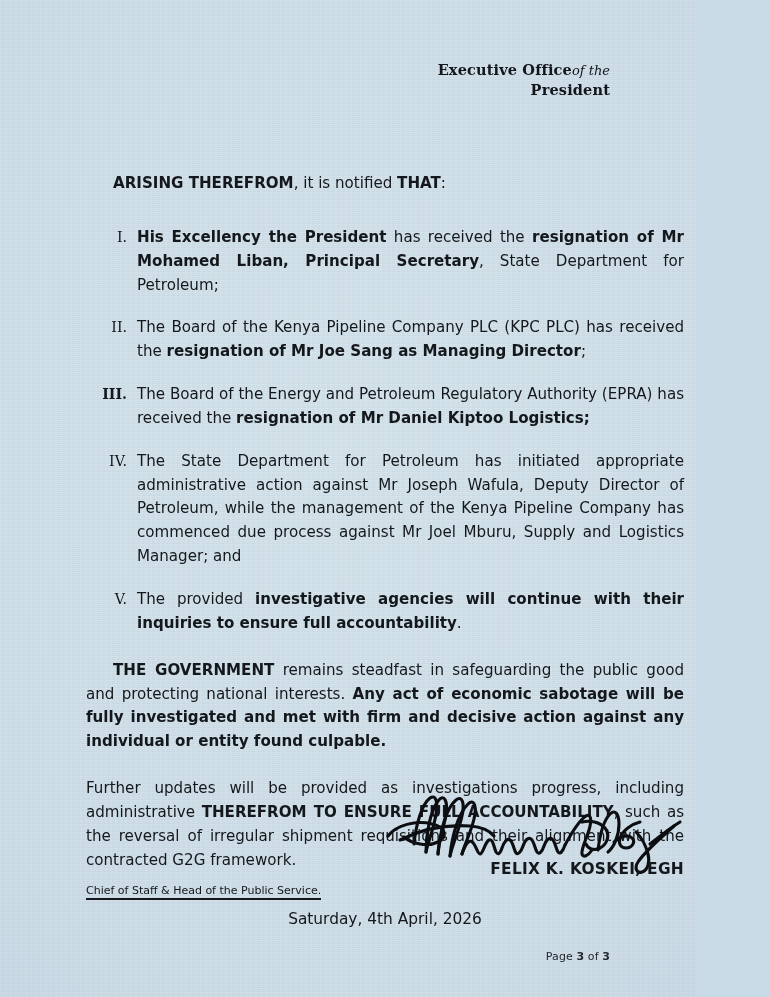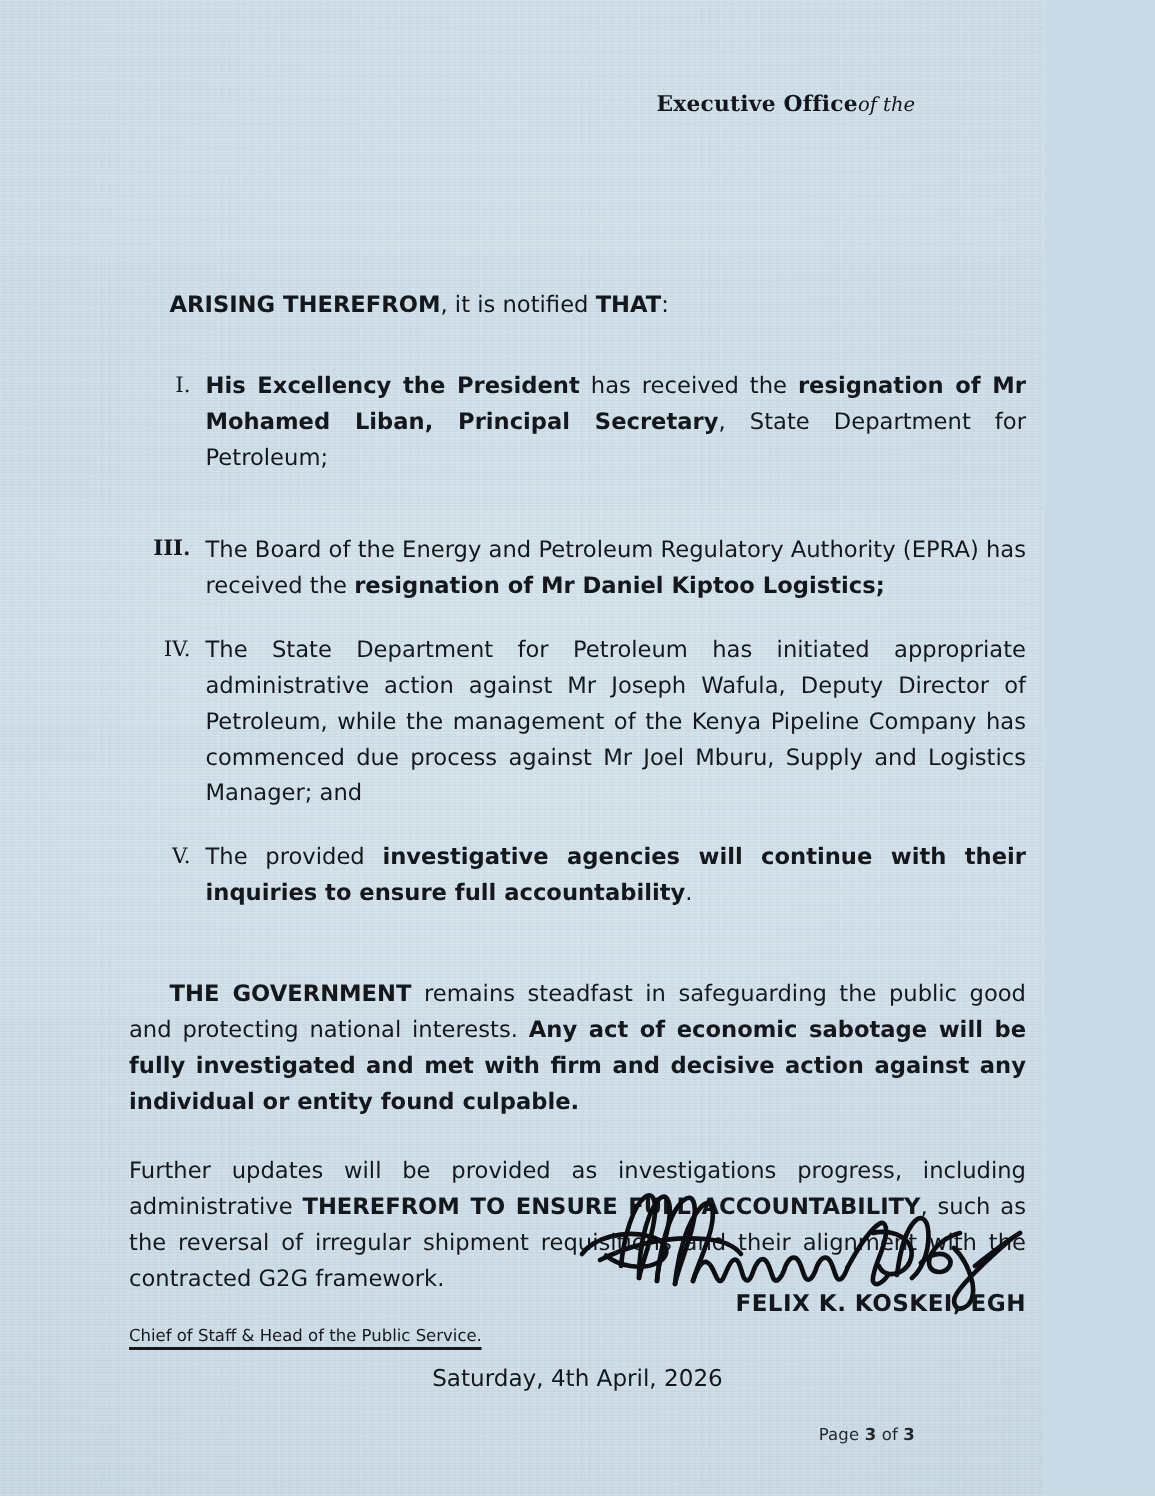--- a/index.html
+++ b/index.html
@@ -80,21 +80,21 @@
     color: #14171b;
     font-size: 15.1px;
     line-height: 1.58;
   }
 
   p.para {
     margin: 0;
     text-align: justify;
     text-justify: inter-word;
   }
-  p.indent { text-indent: 27px; margin-top: 20px; }
+  p.indent { text-indent: 27px; }
 
   b, strong { font-weight: 700; }
 
   .gap-title   { height: 30px; }
   .gap-item    { height: 19px; }
   .gap-para    { height: 23px; }
 
   
   .item {
     position: relative;
@@ -183,36 +183,43 @@
 </style>
 </head>
 <body>
 
 <div id="page">
 
   <div id="letterhead">
     <div class="lh-line">
       <span class="smallcaps-big">Executive Office</span><span class="lh-italic">of the</span>
     </div>
+    <div class="lh-line">
+      <span class="smallcaps-big">President</span>
+    </div>
   </div>
 
   <div id="body">
 
     <p class="para indent">
       <b>ARISING THEREFROM</b><span>, it is notified </span><b>THAT</b><span>:</span>
     </p>
 
     <div class="gap-title"></div>
 
     <div id="list-container">
         <div class="item">
           <div class="num">I.</div>
           <p class="para txt"><b>His Excellency the President</b><span> has received the </span><b>resignation of Mr Mohamed Liban, Principal Secretary</b><span>, State Department for Petroleum;</span></p>
         </div>
         <div class="gap-item"></div>
+        <div class="item">
+          <div class="num">II.</div>
+          <p class="para txt"><span>The Board of the Kenya Pipeline Company PLC (KPC PLC) has received the </span><b>resignation of Mr Joe Sang as Managing Director</b><span>;</span></p>
+        </div>
         <div class="gap-item"></div>
         <div class="item">
           <div class="num bold">III.</div>
           <p class="para txt"><span>The Board of the Energy and Petroleum Regulatory Authority (EPRA) has received the </span><b>resignation of Mr Daniel Kiptoo Logistics;</b></p>
         </div>
         <div class="gap-item"></div>
         <div class="item">
           <div class="num">IV.</div>
           <p class="para txt"><span>The State Department for Petroleum has initiated appropriate administrative action against Mr Joseph Wafula, Deputy Director of Petroleum, while the management of the Kenya Pipeline Company has commenced due process against Mr Joel Mburu, Supply and Logistics Manager; and</span></p>
         </div>

